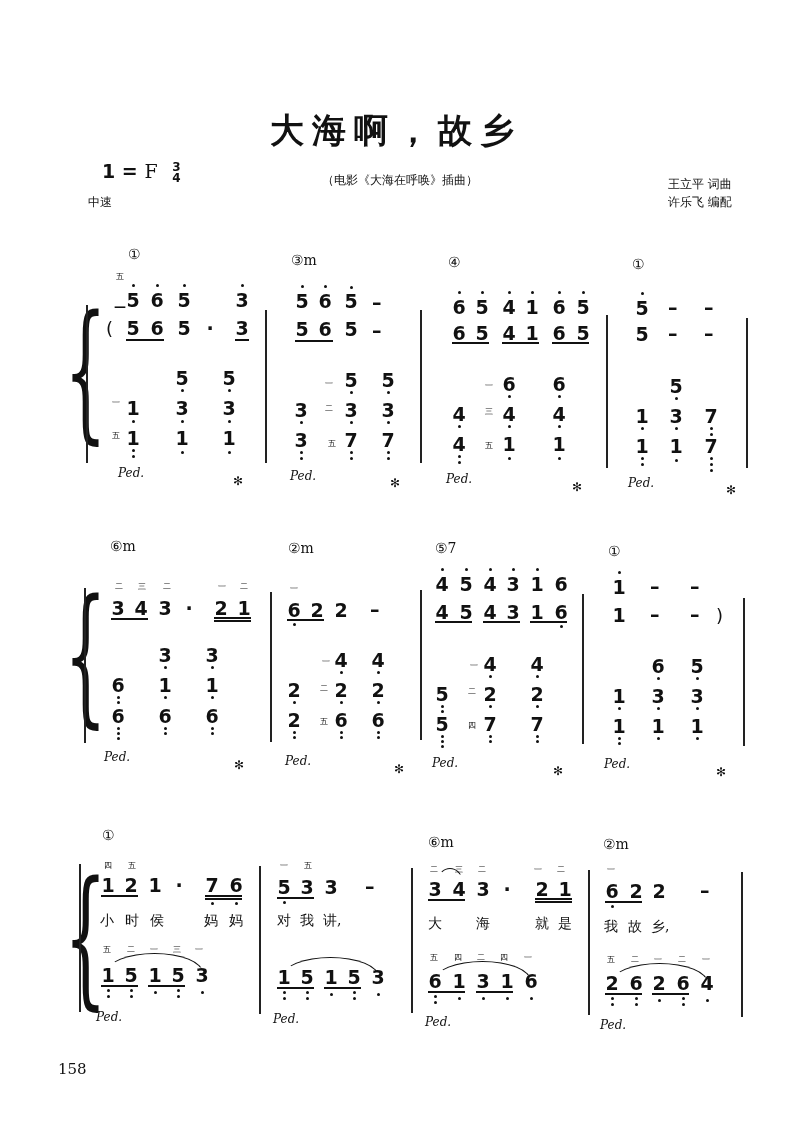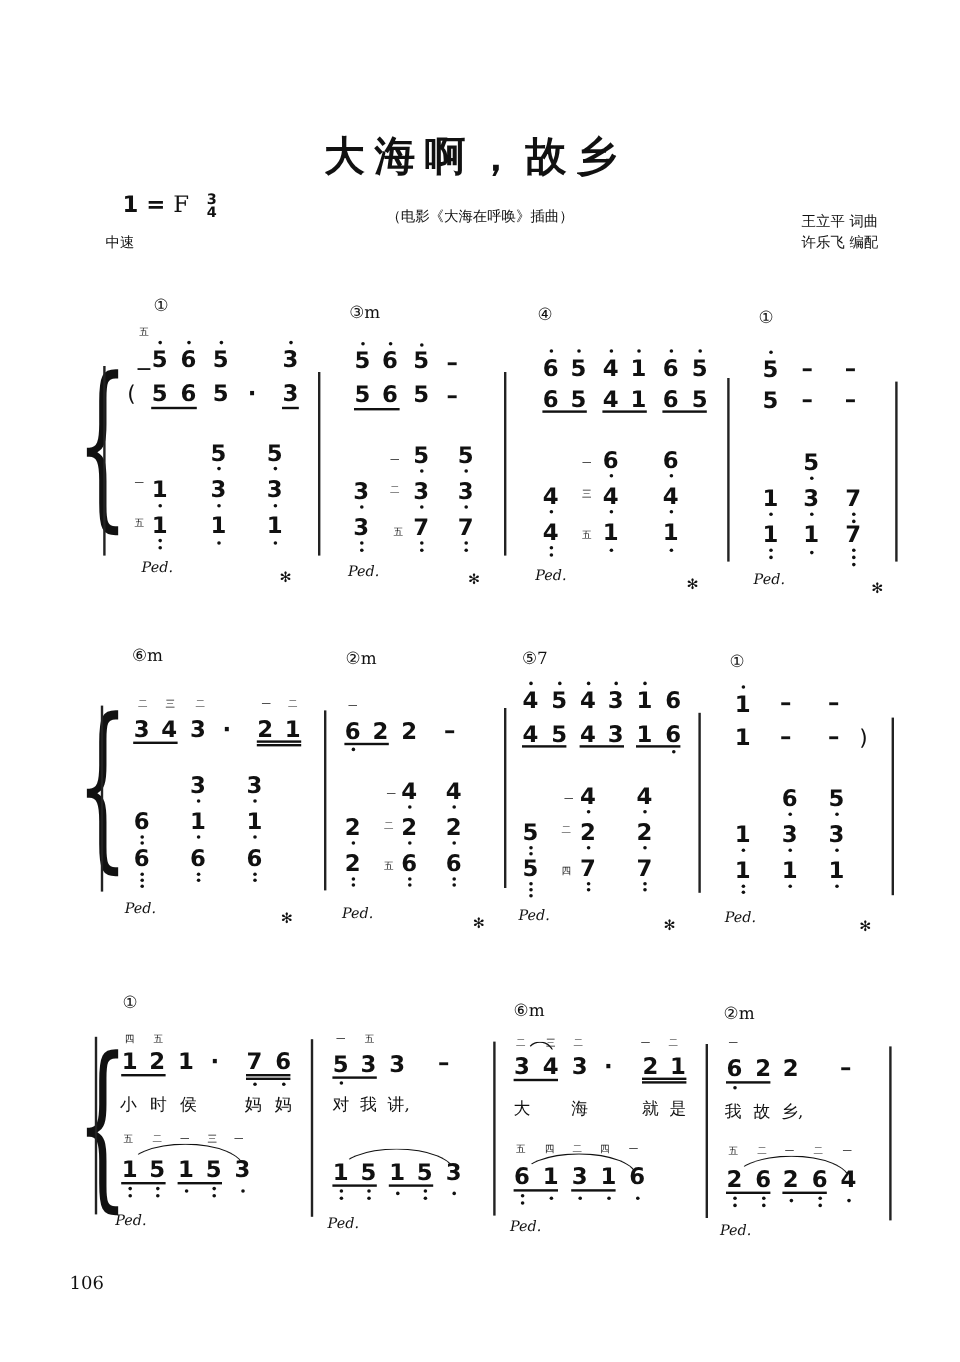--- a/index.html
+++ b/index.html
@@ -515,13 +515,13 @@
     <div class="dot" style="left:611px;top:1003px"></div>
     <div class="dot" style="left:635px;top:997px"></div>
     <div class="dot" style="left:635px;top:1003px"></div>
     <div class="dot" style="left:658px;top:999px"></div>
     <div class="dot" style="left:682px;top:997px"></div>
     <div class="dot" style="left:682px;top:1003px"></div>
     <div class="dot" style="left:706px;top:999px"></div>
   <div class="ped" style="left:600px;top:1018px">Ped.</div>
 </div>
 
-<div class="abs page">106</div>
+<div class="abs page">158</div>
 
 </body></html>

